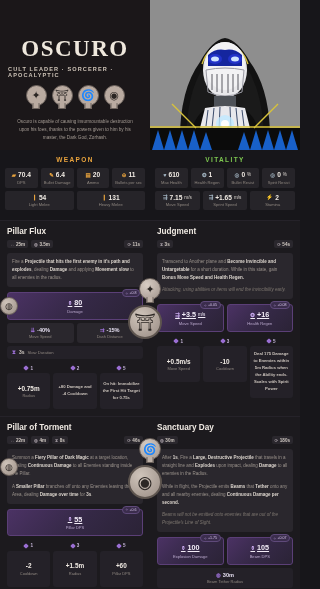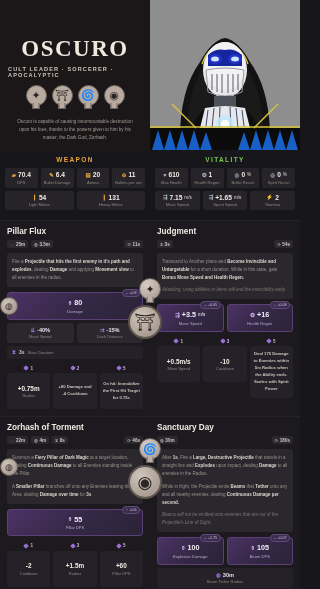--- a/index.html
+++ b/index.html
@@ -103,21 +103,21 @@
   .ab-desc p + p { margin-top: 4px; }
 
   .main-stats { display: flex; gap: 3px; margin-top: 5px; }
   .mstat {
     flex: 1; position: relative; border-radius: 3px;
     background: linear-gradient(135deg,#4b3264 0%, #342845 55%, #2b2336 100%);
     border: 1px solid #5b3f77; padding: 5px 2px 5px; text-align: center;
   }
   .mstat-val {
     font-size: 7.2px; font-weight: 700; color: #f2ecf7;
-    display: flex; align-items: center; justify-content: center; gap: 2px;
+    display: flex; align-items: center; justify-content: center; gap: 2px; text-decoration: underline;
   }
   .mstat-val .u { font-size: 4.6px; font-weight: 400; }
   .mstat-lbl { font-size: 4.1px; color: #b9a8cc; margin-top: 1.5px; }
   .mstat-badge {
     position: absolute; top: -4px; right: 2px;
     background: #3b2d4d; border: 1px solid #5f4a7a; border-radius: 6px;
     font-size: 3.6px; color: #d7c6ea; padding: 0.5px 2.5px;
     display: flex; align-items: center; gap: 1px;
   }
   .mstat-badge .st { color: #c9a9ef; font-size: 3.8px; }
@@ -524,21 +524,21 @@
             </div>
           <div class="upg-body">
               <div class="upg-text">Deal 175 Damage to Enemies within 5m Radius when the Ability ends. Scales with Spirit Power</div>
             </div>
         </div>
       </div>
     </div>
 
     <div class="ability">
       <div class="ab-head">
-        <div class="ab-name">Zorhash of Torment</div>
+        <div class="ab-name">Pillar of Torment</div>
       </div>
       <div class="ab-pills">
         <div class="pill-grp">
           <div class="pill">
               <span class="pi">↔</span>
               <span>22m</span>
             </div>
           <div class="pill">
               <span class="pi">◍</span>
               <span>4m</span>

